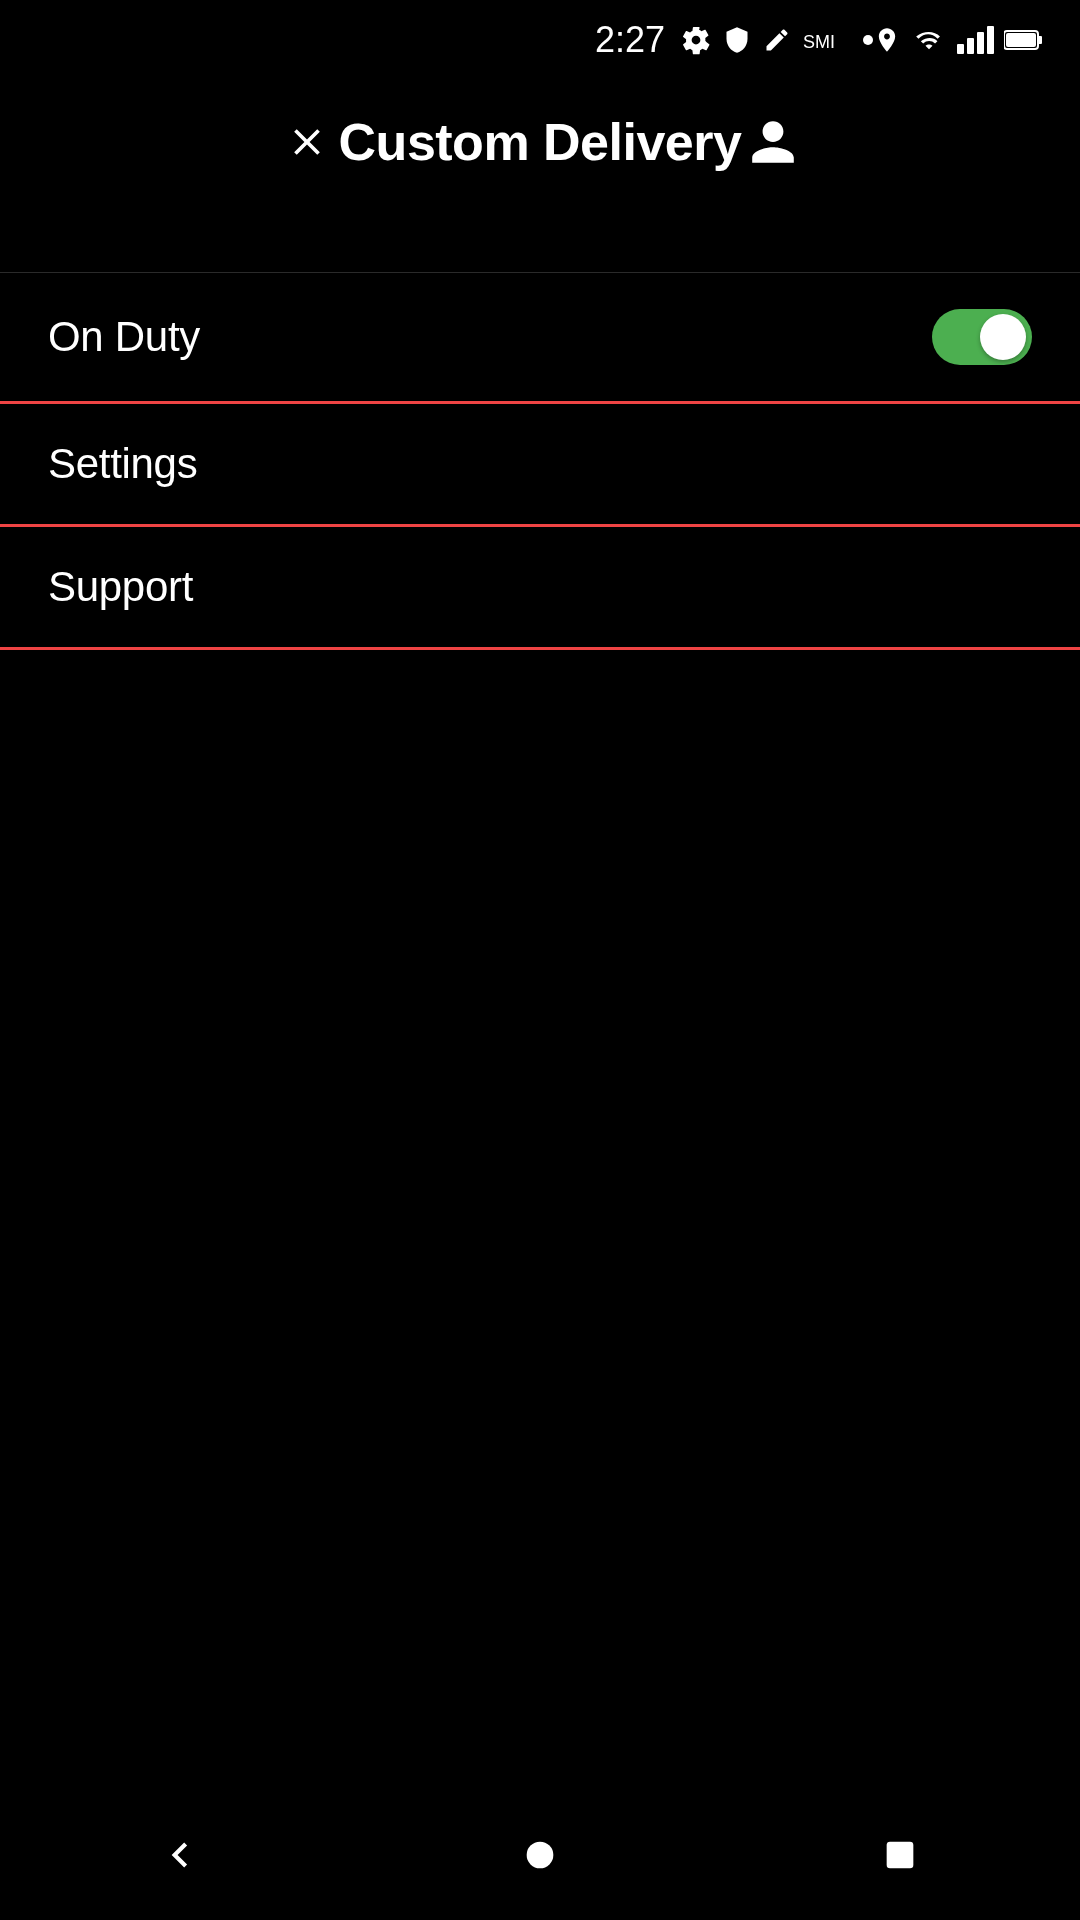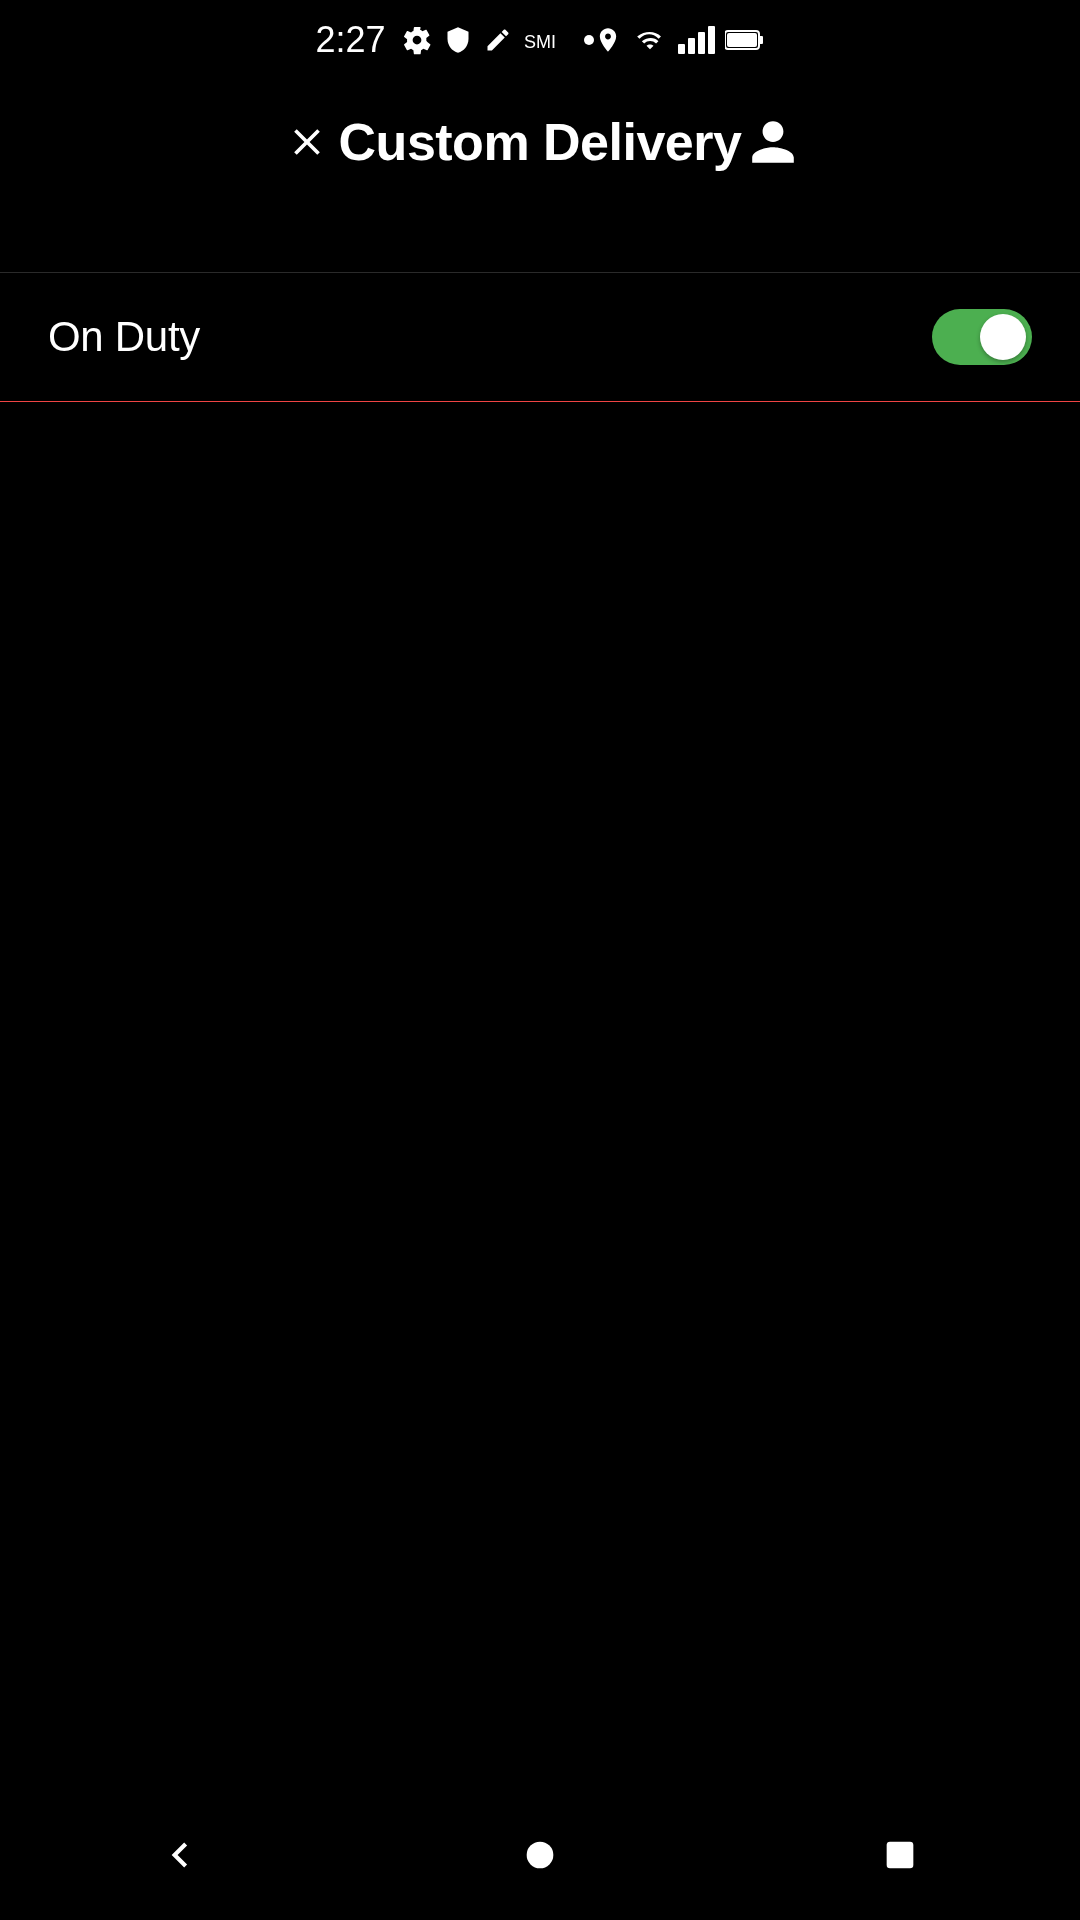--- a/index.html
+++ b/index.html
@@ -15,21 +15,21 @@
       font-family: -apple-system, BlinkMacSystemFont, 'Helvetica Neue', Arial, sans-serif;
       width: 1080px;
       min-height: 1920px;
       position: relative;
       overflow-x: hidden;
     }
 
     
     .status-bar {
       display: flex;
-      justify-content: center;
+      justify-content: flex-end;
       align-items: center;
       padding: 18px 36px 10px 36px;
       height: 72px;
     }
 
     .status-left {
       display: flex;
       align-items: center;
       gap: 16px;
     }
@@ -101,21 +101,21 @@
       padding: 60px 0 0 0;
     }
 
     .menu-item {
       display: flex;
       align-items: center;
       justify-content: space-between;
       padding: 36px 48px;
       cursor: pointer;
       min-height: 110px;
-      border-bottom: 1px solid #ef4444;
+      border-bottom: 3px solid #ef4444;
     }
 
     .menu-item:first-child {
       border-top: 1px solid #2a2a2a;
     }
 
     .menu-item-label {
       font-size: 42px;
       font-weight: 400;
       color: #ffffff;
@@ -264,22 +264,28 @@
     <div class="toggle-container">
       <div class="toggle-track">
         <div class="toggle-thumb"></div>
       </div>
     </div>
   </div>
 
 
 
 
-
-
+  <div class="menu-item">
+    <span class="menu-item-label">Settings</span>
+  </div>
+
+
+  <div class="menu-item">
+    <span class="menu-item-label">Support</span>
+  </div>
 
 </div>
 
 <div class="bottom-nav">
   <div class="nav-btn">
     <svg width="50" height="50" viewBox="0 0 24 24" fill="white">
       <path d="M15.41 16.59L10.83 12l4.58-4.59L14 6l-6 6 6 6z"></path>
     </svg>
   </div>
   <div class="nav-btn">

